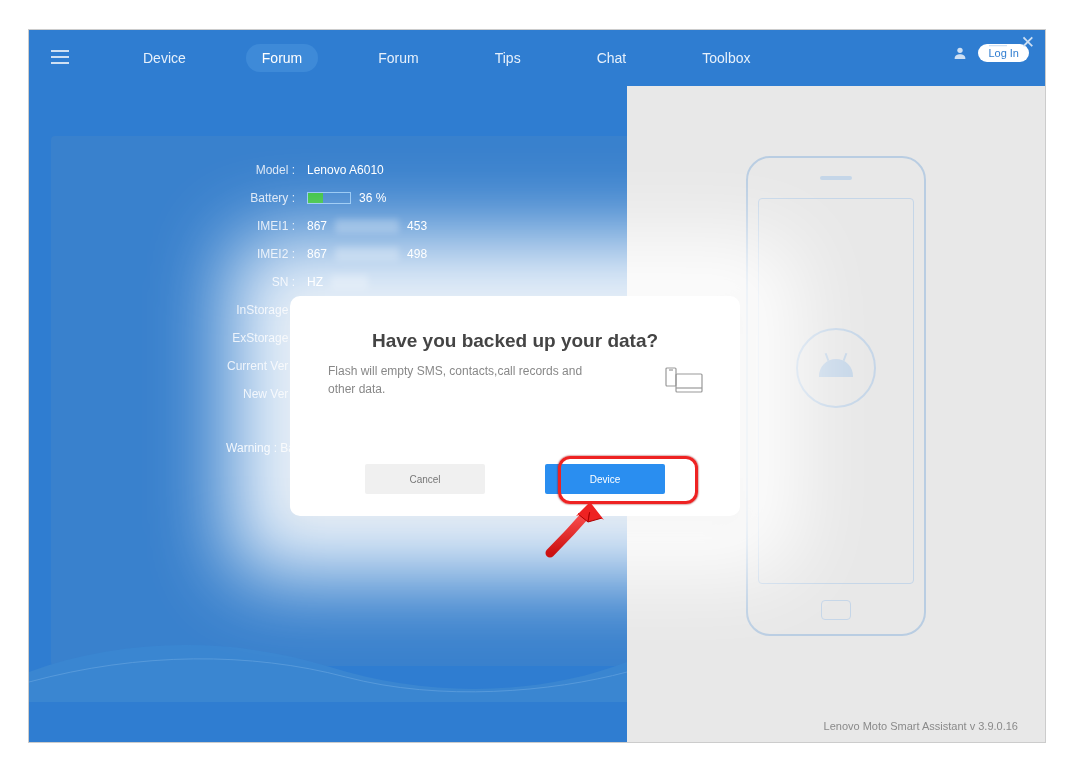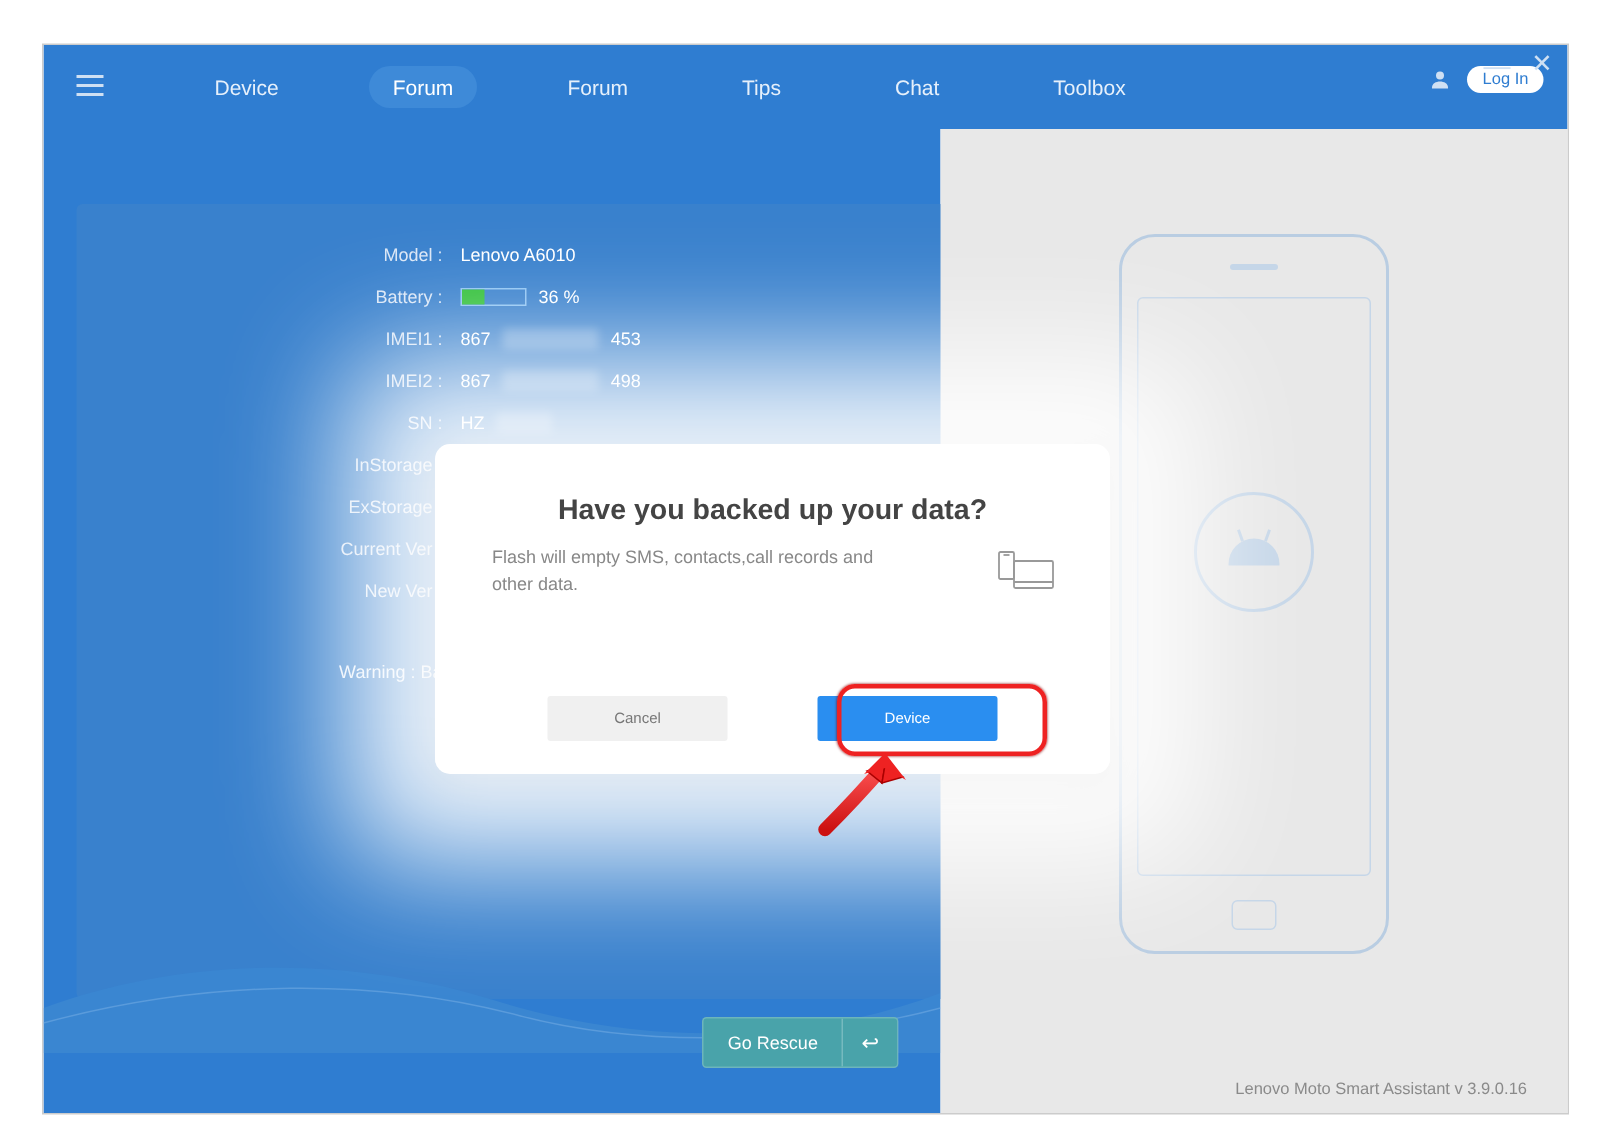--- a/index.html
+++ b/index.html
@@ -206,24 +206,20 @@
         <div class="warning-row">
           <div class="info-label">Warning : Ba</div>
         </div>
       </div>
 
       <svg class="wave" viewBox="0 0 755 70" preserveAspectRatio="none">
         <path d="M0 40 C120 5 260 5 380 35 C500 65 640 65 755 30 L755 70 L0 70 Z" fill="#3a86d1"></path>
         <path d="M0 50 C140 20 280 20 400 45 C520 70 660 60 755 40" fill="none" stroke="#5a9bdb" stroke-width="1"></path>
       </svg>
 
-      <div class="go-rescue">
-        <div class="txt">Go Rescue</div>
-        <div class="arrow">↩</div>
-      </div>
     </div>
 
     <div class="side-col">
       <div class="phone-outline">
         <div class="earpiece"></div>
         <div class="screen">
           <div class="android-circle">
             <div class="android-head"></div>
           </div>
         </div>

